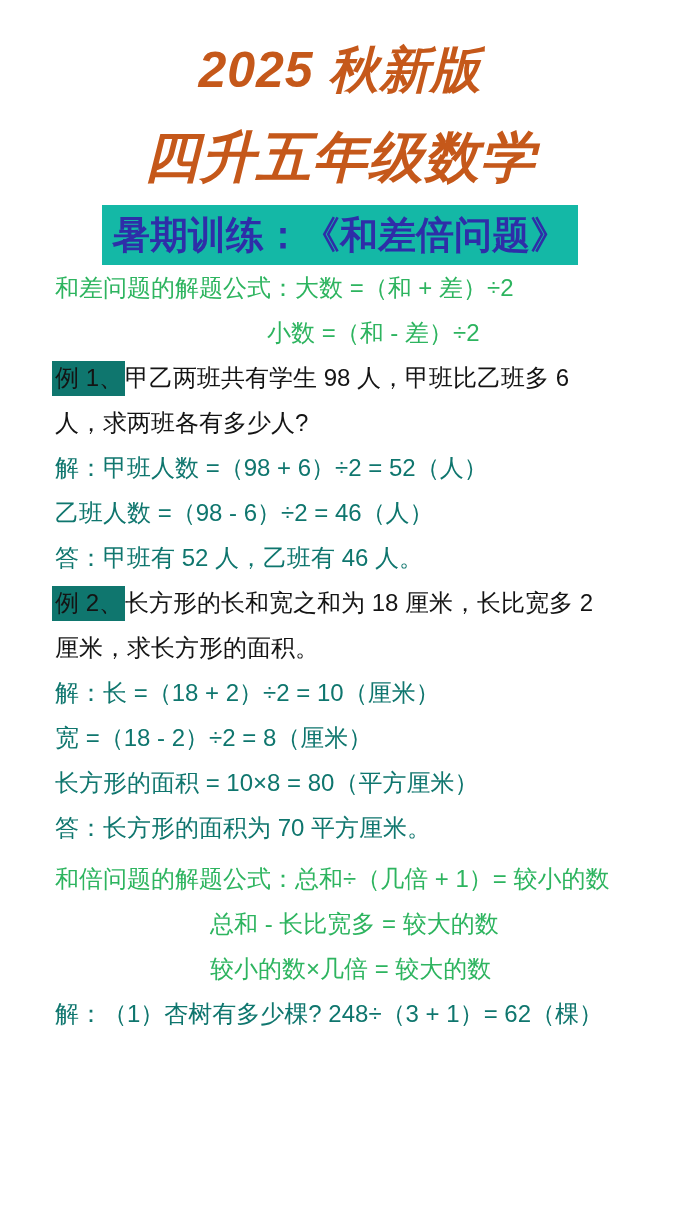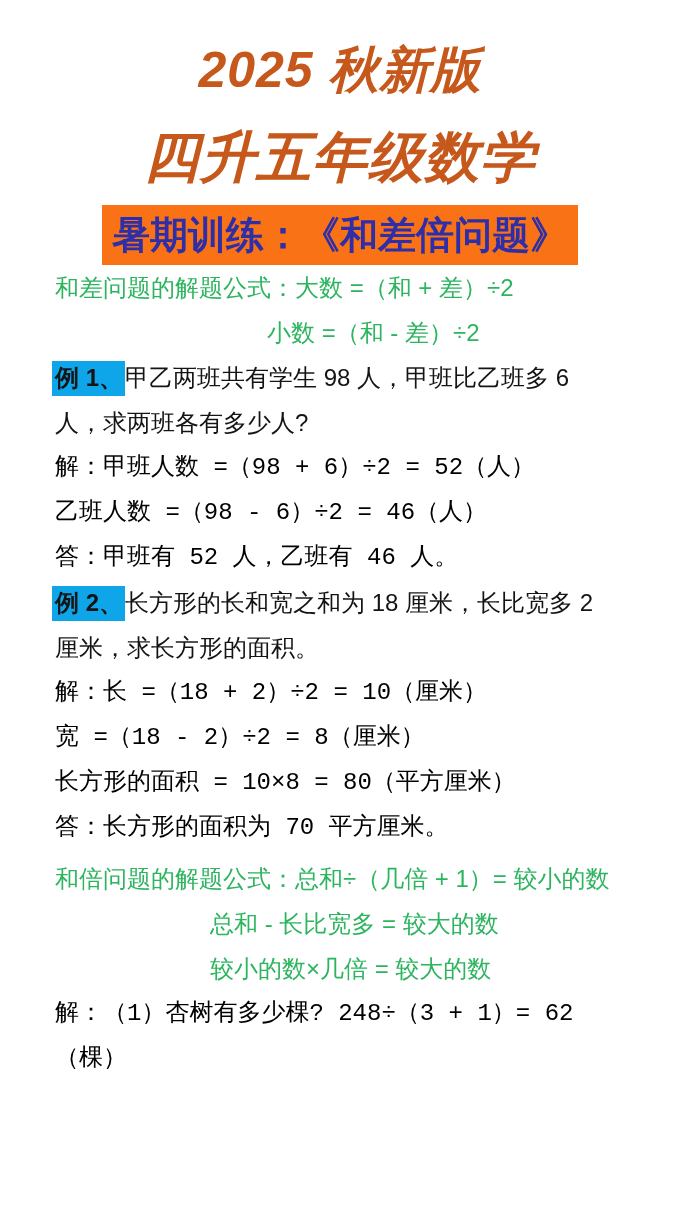--- a/index.html
+++ b/index.html
@@ -16,21 +16,21 @@
     color:#C5581A;
     font-weight:600;
     letter-spacing:1px;
     font-style:italic;
   }
   .title1{ font-size:50px; line-height:1.15; padding-top:42px; }
   .title2{ font-size:55px; line-height:1.15; margin-top:26px; }
   .banner-row{ text-align:center; margin-top:16px; }
   .banner{
     display:inline-block;
-    background:#f97316;
+    background:#14b8a6;
     color:#2E2EA8;
     font-size:38px;
     font-weight:700;
     line-height:1;
     padding:11px 10px 11px 10px;
   }
   .content{
     padding-left:55px;
     padding-right:66px;
     font-size:24px;
@@ -39,26 +39,25 @@
   .formula{ color:#2DB45F; line-height:45px; }
   .sdf1{ margin-top:26px; }
   .sdf2{ padding-left:212px; }
   .smf-block{ margin-top:6px; }
   .smf2,.smf3{ padding-left:155px; }
   .example{ color:#141414; line-height:45px; }
   .ex1{ margin-top:9px; }
   .ex2{ margin-top:10px; }
   .ex3{ margin-top:2px; }
   .ex-label{
-    background:#0ea5e9;
+    background:#0f766e;
     padding:3px 2px 5px 3px;
     margin-left:-3px;
-    font-weight:bold;
   }
-  .sol{ color:#000000; line-height:45px;font-family:Liberation Mono, monospace; }
+  .sol{ color:#0f766e; line-height:45px; }
 </style>
 </head>
 <body>
 
 <div class="page">
 
   <div class="title title1">2025 秋新版</div>
   <div class="title title2">四升五年级数学</div>
 
   <div class="banner-row">

